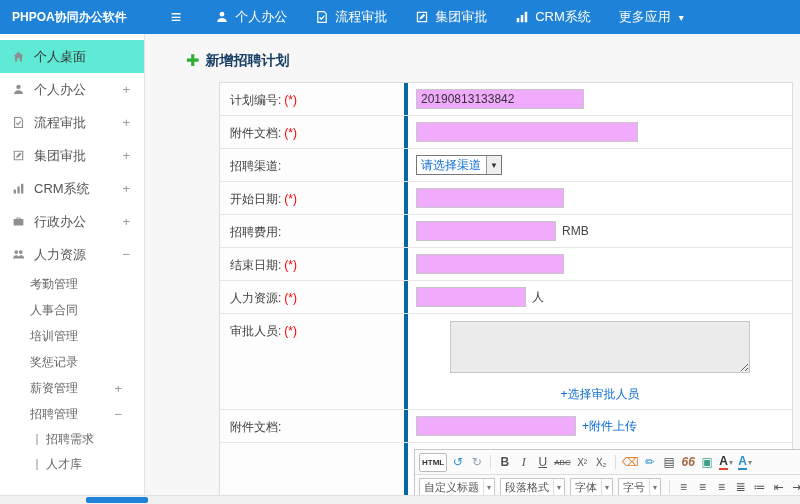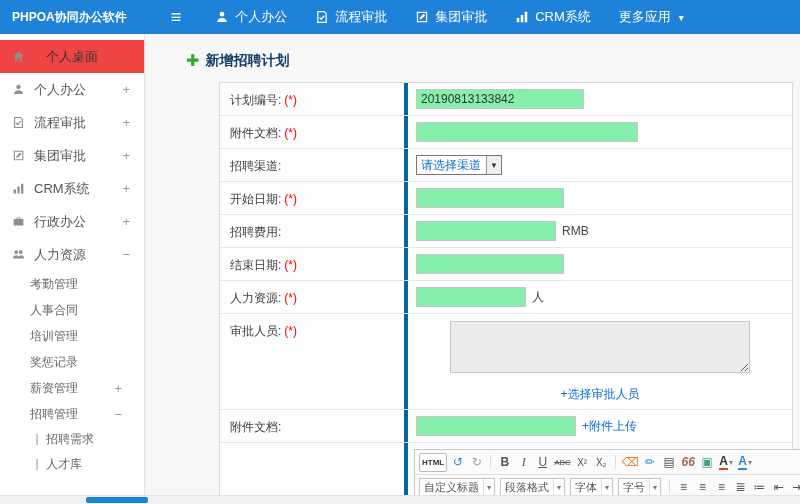--- a/index.html
+++ b/index.html
@@ -13,41 +13,41 @@
   .tnav { display:flex; margin-left:20px; height:100%; }
   .nav-item { display:flex; align-items:center; gap:6px; color:#fff; font-size:13px; padding:0 14px; cursor:pointer; white-space:nowrap; }
   .nav-item svg { width:14px; height:14px; color:#fff; flex:none; }
   .nav-caret { font-size:10px; color:#fff; margin-left:2px; }
 
   
   .sidebar { position:absolute; top:34px; left:0; bottom:0; width:145px; background:#fff; border-right:1px solid #e3e3e3; overflow:hidden; padding-top:6px; }
   .s-item { display:flex; align-items:center; position:relative; cursor:pointer; color:#555; }
   .s-item.lvl0 { height:33px; padding:0 10px 0 12px; font-size:13px; }
   .s-item.lvl0 .s-ico { width:13px; height:13px; margin-right:9px; color:#8f8f8f; flex:none; }
-  .s-item.active { background:#ef4444; color:#333;gap:12px; }
+  .s-item.active { background:#5eead4; color:#333; }
   .s-toggle { position:absolute; right:14px; color:#9a9a9a; font-size:13px; font-weight:normal; }
   .s-item.lvl1 { height:26px; padding-left:30px; font-size:12px; color:#666; }
   .s-item.lvl1 .s-toggle { right:22px; }
   .s-item.lvl2 { height:25px; padding-left:36px; font-size:12px; color:#666; }
   .s-item.lvl2::before { content:""; width:2px; height:11px; background:#c9c9c9; margin-right:8px; }
 
   
   .content { position:absolute; top:34px; left:146px; right:0; bottom:0; background:#f7f7f7; overflow:hidden; }
   .page-title { display:flex; align-items:center; gap:6px; margin:18px 0 12px 40px; }
   .plus-ico { color:#2fae2f; font-weight:bold; font-size:16px; line-height:1; }
   .page-title h1 { font-size:14px; color:#173f66; font-weight:bold; }
 
   .form-table { margin-left:73px; width:574px; background:#fff; border:1px solid #dcdcdc; border-bottom:none; }
   .f-row { display:flex; border-bottom:1px solid #e6e6e6; min-height:33px; }
   .f-label { width:188px; flex:none; border-right:4px solid #0369a1; padding:9px 0 0 10px; font-size:12px; color:#404040; background:#fdfdfd; }
   .req { color:#f00; margin-left:3px; }
   .f-value { flex:1; padding:5px 8px; display:flex; align-items:center; gap:6px; font-size:12px; color:#444; }
   .f-value.col { flex-direction:column; align-items:center; gap:13px; padding-top:7px; padding-bottom:6px; }
 
-  .t-input { height:20px; border:1px solid #c6c6c6; font-size:12px; padding:0 4px; background:#86efac; color:#333; }
+  .t-input { height:20px; border:1px solid #c6c6c6; font-size:12px; padding:0 4px; background:#f0abfc; color:#333; }
   .w168{width:168px} .w222{width:222px} .w140{width:140px} .w148{width:148px} .w110{width:110px} .w160{width:160px}
 
   .sel { display:inline-flex; align-items:center; border:1px solid #777; background:#fff; height:20px; font-size:12px; color:#0a6cd6; padding-left:4px; cursor:pointer; }
   .sel-caret { width:15px; height:100%; border-left:1px solid #999; background:#efefef; display:flex; align-items:center; justify-content:center; font-size:8px; color:#333; margin-left:5px; }
 
   .t-area { width:300px; height:52px; background:#ececec; border:1px solid #c6c6c6; resize:both; }
   .lnk { color:#0a6cd6; font-size:12px; text-decoration:none; cursor:pointer; white-space:nowrap; }
 
   
   .editor-row .f-value { padding:6px; align-items:flex-start; }

